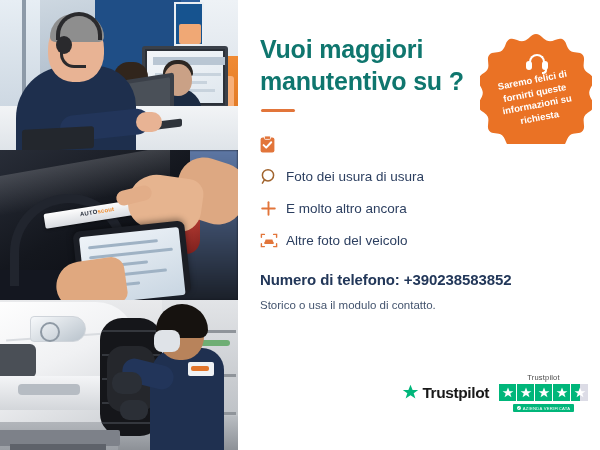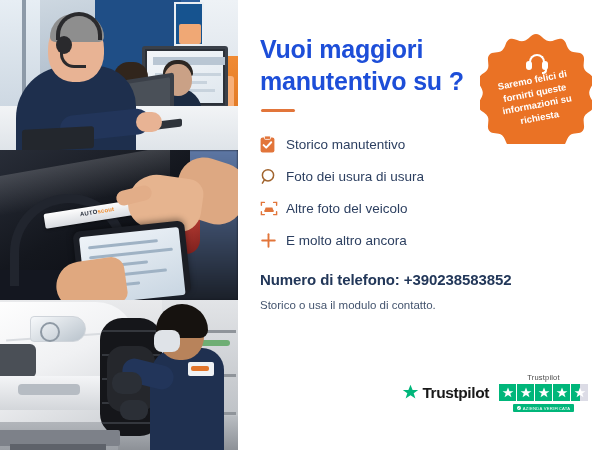--- a/index.html
+++ b/index.html
@@ -368,21 +368,21 @@
 
   
   .content {
     flex: 1 1 auto;
     position: relative;
     background: #ffffff;
     padding: 34px 18px 0 22px;
   }
 
   .headline {
-    color: #1d4ed8;
+    color: #0f766e;
     font-size: 25px;
     line-height: 1.26;
     font-weight: bold;
     letter-spacing: -0.2px;
     max-width: 215px;
   }
 
   .divider {
     width: 34px;
     height: 3px;
@@ -639,60 +639,59 @@
     <ul class="features">
 
       <li class="feature">
         <span class="ico">
           <svg width="15" height="17" viewBox="0 0 15 17">
             <rect x="0.6" y="1.6" width="13.8" height="14.8" rx="2" fill="#e2753a"></rect>
             <rect x="4.5" y="0" width="6" height="3.4" rx="1" fill="#e2753a" stroke="#ffffff" stroke-width="0.8"></rect>
             <path d="M3.6 9.1 L6.2 11.6 L11.2 6.2" stroke="#ffffff" stroke-width="2" fill="none" stroke-linecap="round" stroke-linejoin="round"></path>
           </svg>
         </span>
-        <span class="ftxt">Storico manutentivo</span>
       </li>
 
 
       <li class="feature">
         <span class="ico">
           <svg width="17" height="17" viewBox="0 0 17 17">
             <circle cx="8" cy="7.3" r="5.6" fill="none" stroke="#a1642e" stroke-width="1.5"></circle>
             <path d="M4.6 11.6 L2.4 15.1" stroke="#a1642e" stroke-width="1.5" stroke-linecap="round"></path>
           </svg>
         </span>
         <span class="ftxt">Foto dei usura di usura</span>
+      </li>
+
+      <li class="feature">
+        <span class="ico">
+          <svg width="17" height="17" viewBox="0 0 17 17">
+            <g stroke="#e2753a" stroke-width="1.9" stroke-linecap="round">
+              <path d="M8.5 2.2 V14.8"></path>
+              <path d="M2.2 8.5 H14.8"></path>
+            </g>
+          </svg>
+        </span>
+        <span class="ftxt">E molto altro ancora</span>
       </li>
 
       <li class="feature">
         <span class="ico">
           <svg width="18" height="17" viewBox="0 0 18 17">
             <g stroke="#e2753a" stroke-width="1.4" fill="none" stroke-linecap="round">
               <path d="M1.4 5.2 V2.4 H4.4"></path>
               <path d="M13.6 2.4 H16.6 V5.2"></path>
               <path d="M16.6 11.8 V14.6 H13.6"></path>
               <path d="M4.4 14.6 H1.4 V11.8"></path>
             </g>
             <path d="M4.6 10.4 L5.6 7.6 H12.4 L13.4 10.4 Z" fill="#e2753a"></path>
             <rect x="4.2" y="10.1" width="9.6" height="1.9" rx="0.8" fill="#e2753a"></rect>
           </svg>
         </span>
         <span class="ftxt">Altre foto del veicolo</span>
-      </li>
-
-      <li class="feature">
-        <span class="ico">
-          <svg width="17" height="17" viewBox="0 0 17 17">
-            <g stroke="#e2753a" stroke-width="1.9" stroke-linecap="round">
-              <path d="M8.5 2.2 V14.8"></path>
-              <path d="M2.2 8.5 H14.8"></path>
-            </g>
-          </svg>
-        </span>
-        <span class="ftxt">E molto altro ancora</span>
       </li>
 
     </ul>
 
     <div class="phone">
       <span>Numero di telefono:</span>
       <span>+390238583852</span>
     </div>
 
     <div class="contact-lines">

